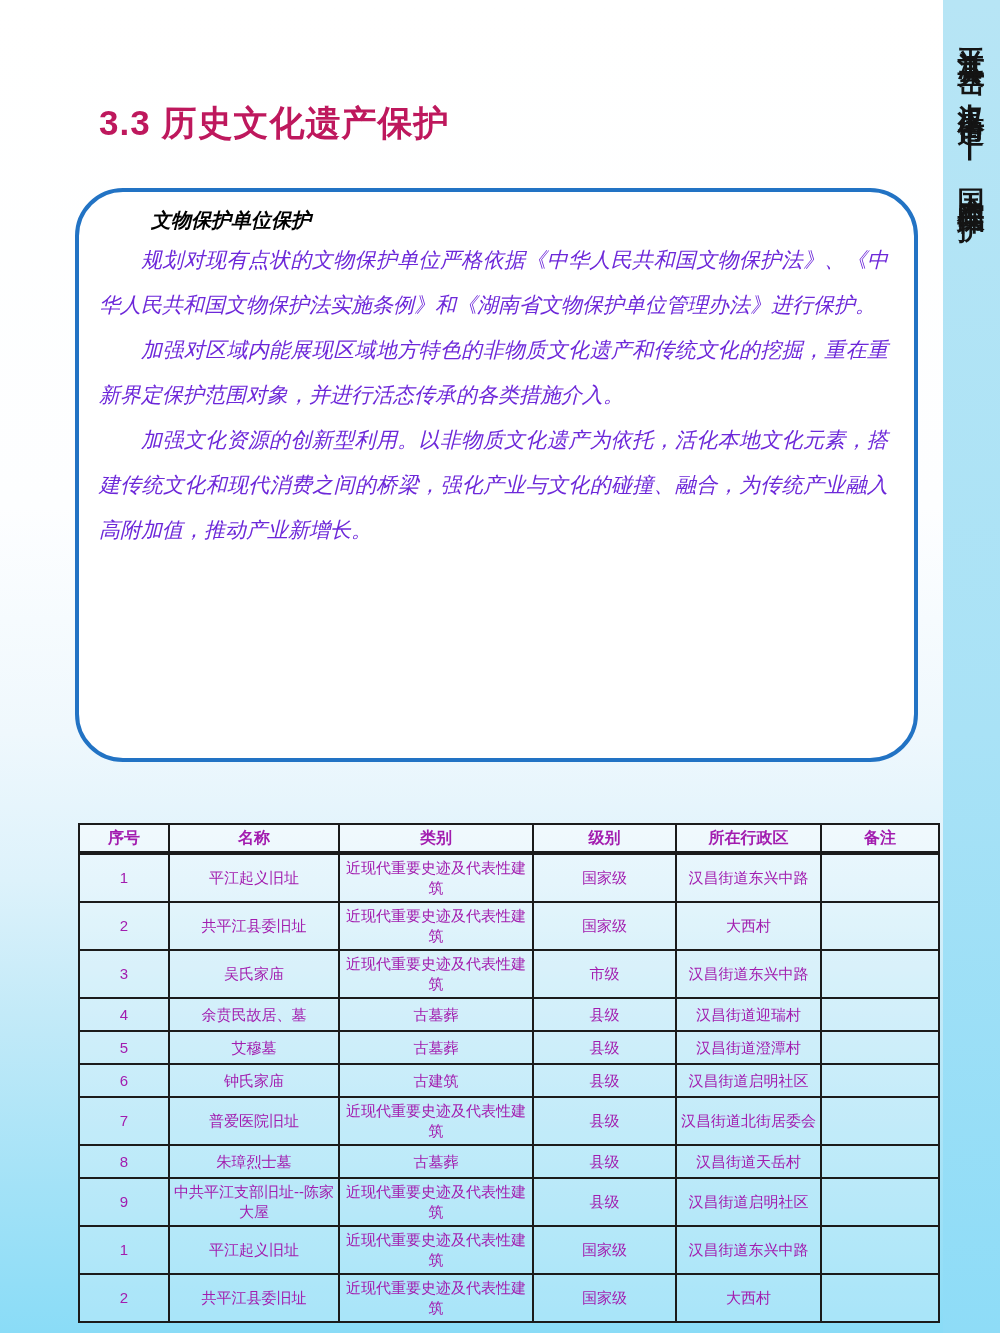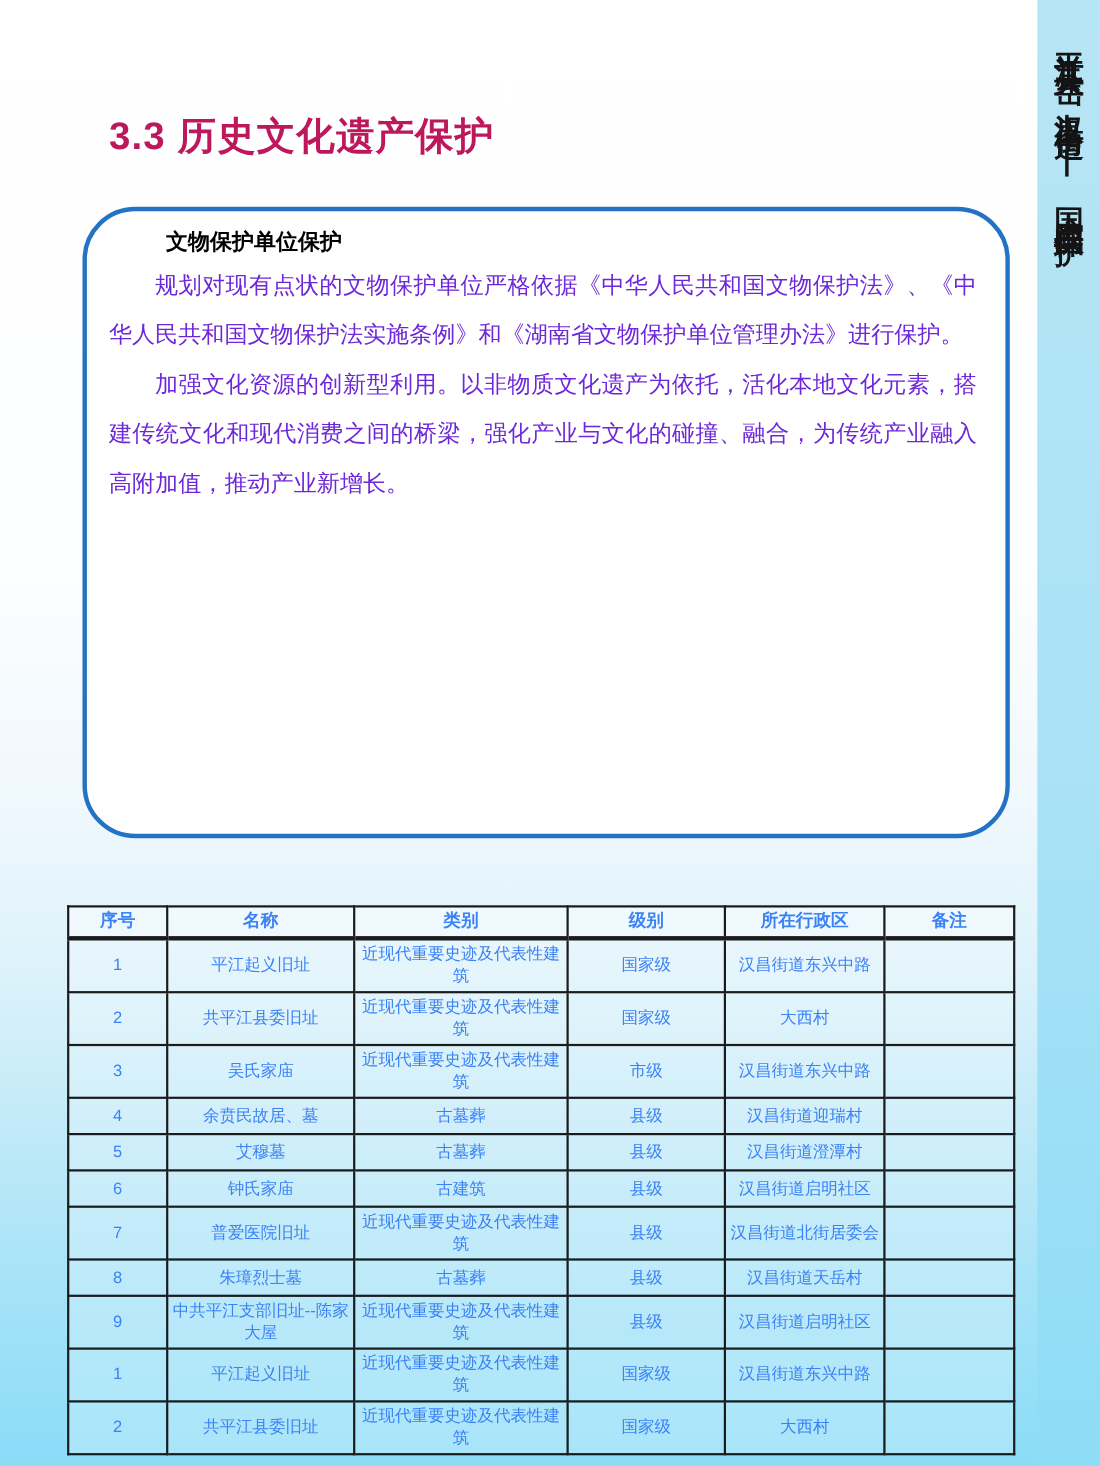--- a/index.html
+++ b/index.html
@@ -30,35 +30,36 @@
     font-size:35px; font-weight:bold; color:#be185d; letter-spacing:1px;
     margin:0;
   }
 
   .content-box {
     position:absolute; left:75px; top:188px;
     width:843px; height:574px; box-sizing:border-box;
     border:4px solid #2273c4; border-radius:48px;
     background:#ffffff;
     padding:12px 26px 8px 20px;
+    font-style:italic;
   }
   .box-heading {
     margin:0; font-size:20px; font-weight:bold; color:#000;
     text-indent:52px; line-height:33px;
   }
   .box-para {
     margin:0; font-size:21px; color:#6d28d9;
     line-height:45px; text-indent:2em; text-align:justify;
   }
   .box-para.tight { line-height:43px; }
 
   .data-table {
-    position:absolute; left:61px; top:823px; width:860px;
+    position:absolute; left:78px; top:823px; width:860px;
     border-collapse:collapse; table-layout:fixed;
-    font-size:15px; color:#3b82f6;border-radius:14px;
+    font-size:15px; color:#a21caf;border-radius:14px;
   }
   .data-table th, .data-table td {
     border:2px solid #1b1b1b;
     text-align:center; vertical-align:middle;
     padding:3px 4px; line-height:20px;
     background:rgba(255,255,255,0.25);
     overflow:hidden; word-break:break-all;
   }
   .data-table th {
     font-size:16px; font-weight:bold;
@@ -74,20 +75,21 @@
 <div class="side-strip">
   <div class="side-text">平江县天岳、汉昌街道——国土空间保护</div>
 </div>
 
 <h1 class="page-title">3.3 历史文化遗产保护</h1>
 
 <div class="content-box">
   <div id="box-sections">
       <p class="box-heading">文物保护单位保护</p>
       <p class="box-para">规划对现有点状的文物保护单位严格依据《中华人民共和国文物保护法》、《中华人民共和国文物保护法实施条例》和《湖南省文物保护单位管理办法》进行保护。</p>
+      <p class="box-para">加强对区域内能展现区域地方特色的非物质文化遗产和传统文化的挖掘，重在重新界定保护范围对象，并进行活态传承的各类措施介入。</p>
       <p class="box-para">加强文化资源的创新型利用。以非物质文化遗产为依托，活化本地文化元素，搭建传统文化和现代消费之间的桥梁，强化产业与文化的碰撞、融合，为传统产业融入高附加值，推动产业新增长。</p>
     </div>
 </div>
 
 <table class="data-table">
   <colgroup id="table-cols">
       <col style="width: 90px;">
       <col style="width: 170px;">
       <col style="width: 194px;">
       <col style="width: 143px;">

